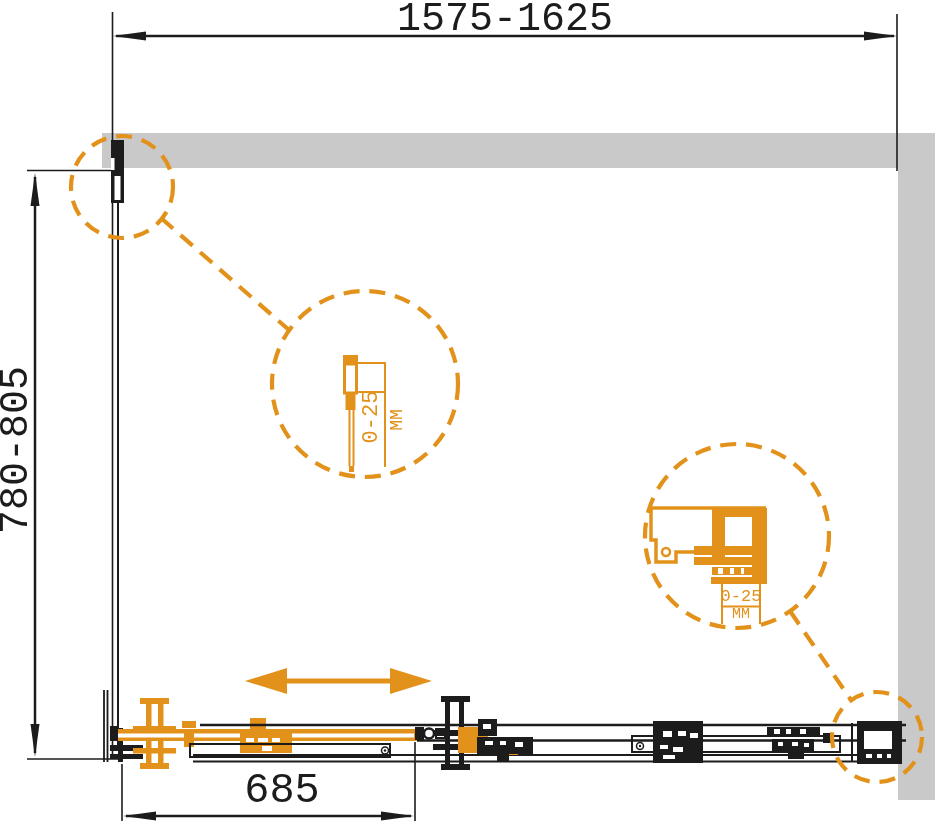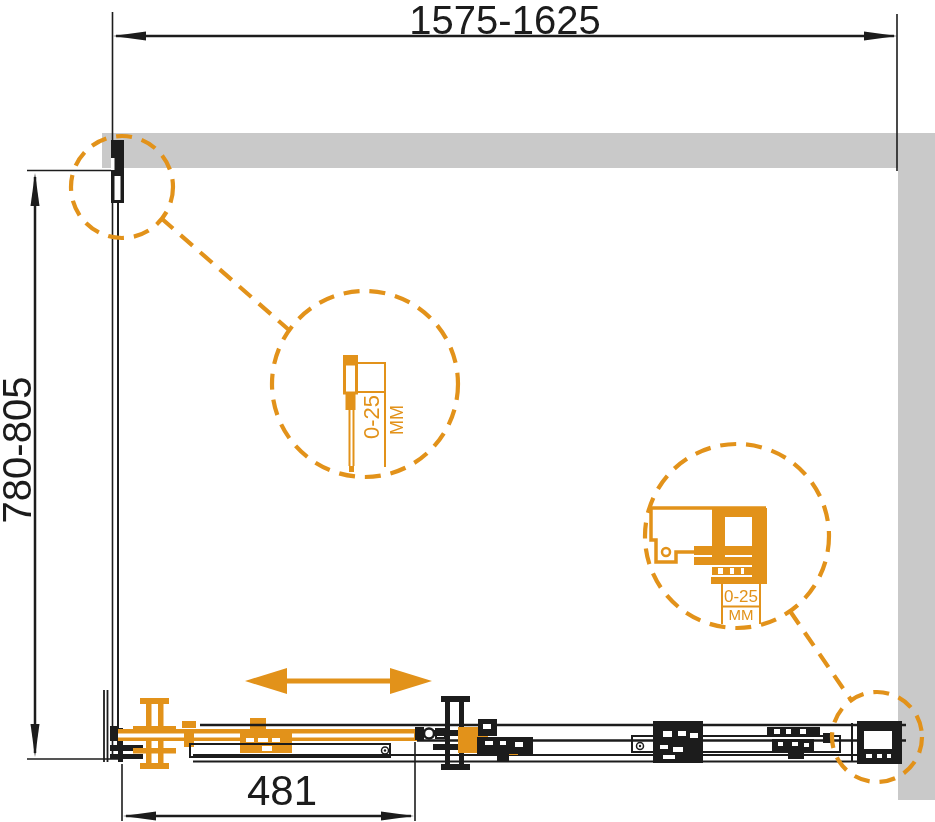--- a/index.html
+++ b/index.html
@@ -3,21 +3,21 @@
 <meta charset="utf-8">
 <style>
   :root{
     --accent:#E2921A;
     --wall:#C9C9C9;
     --ink:#1C1C1C;
   }
   html,body{margin:0;padding:0;background:#fff;}
   .canvas{
     position:relative;width:935px;height:822px;background:#fff;overflow:hidden;
-    font-family:Liberation Sans, sans-serif;
+    font-family:Liberation Mono, monospace;
   }
   svg{position:absolute;left:0;top:0;}
   .ink-s{stroke:var(--ink);fill:none;}
   .ink-f{fill:var(--ink);stroke:none;}
   .acc-s{stroke:var(--accent);fill:none;}
   .acc-f{fill:var(--accent);stroke:none;}
   .wall-f{fill:var(--wall);stroke:none;}
   .white-f{fill:#ffffff;stroke:none;}
   .dash{stroke:var(--accent);fill:none;stroke-width:4.2;stroke-dasharray:16 10;}
   .lbl{position:absolute;color:var(--ink);text-align:center;white-space:nowrap;}
@@ -234,19 +234,19 @@
     <circle class="dash" cx="365" cy="384" r="93"></circle>
     <circle class="dash" cx="737" cy="536" r="92"></circle>
     <circle class="dash" cx="877" cy="737" r="45"></circle>
     <line class="dash" x1="161" y1="218" x2="289" y2="330"></line>
     <line class="dash" x1="790" y1="611" x2="851" y2="700"></line>
   </g>
 </svg>
 
 <div class="lbl lbl-top">1575-1625</div>
 <div class="lbl lbl-left">780-805</div>
-<div class="lbl lbl-bottom">481</div>
+<div class="lbl lbl-bottom">685</div>
 <div class="lbl lbl-acc lbl-c2-range">0-25</div>
 <div class="lbl lbl-acc lbl-c2-unit">MM</div>
 <div class="lbl lbl-acc lbl-c3-range">0-25</div>
 <div class="lbl lbl-acc lbl-c3-unit">MM</div>
 
 </div>
 
 </body></html>

